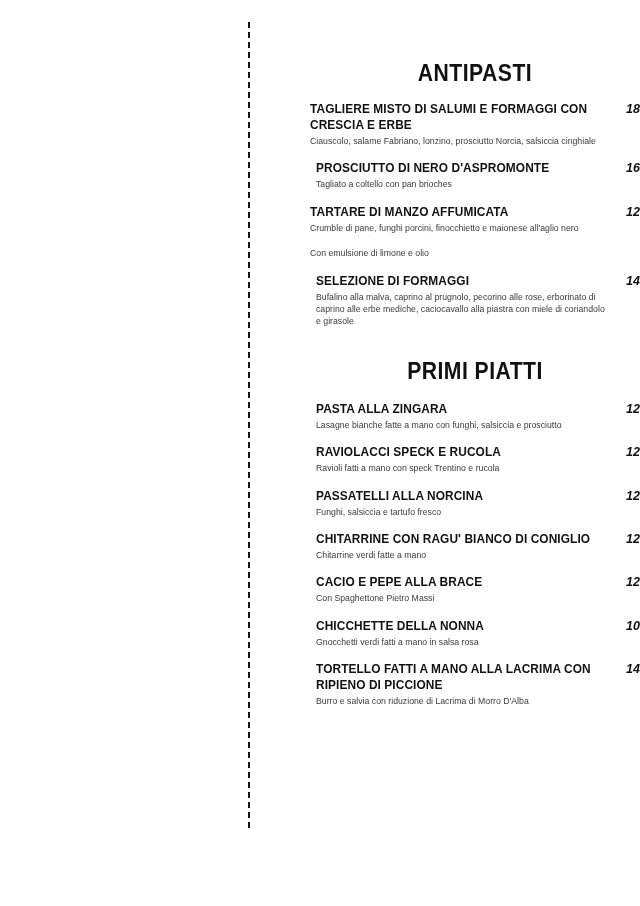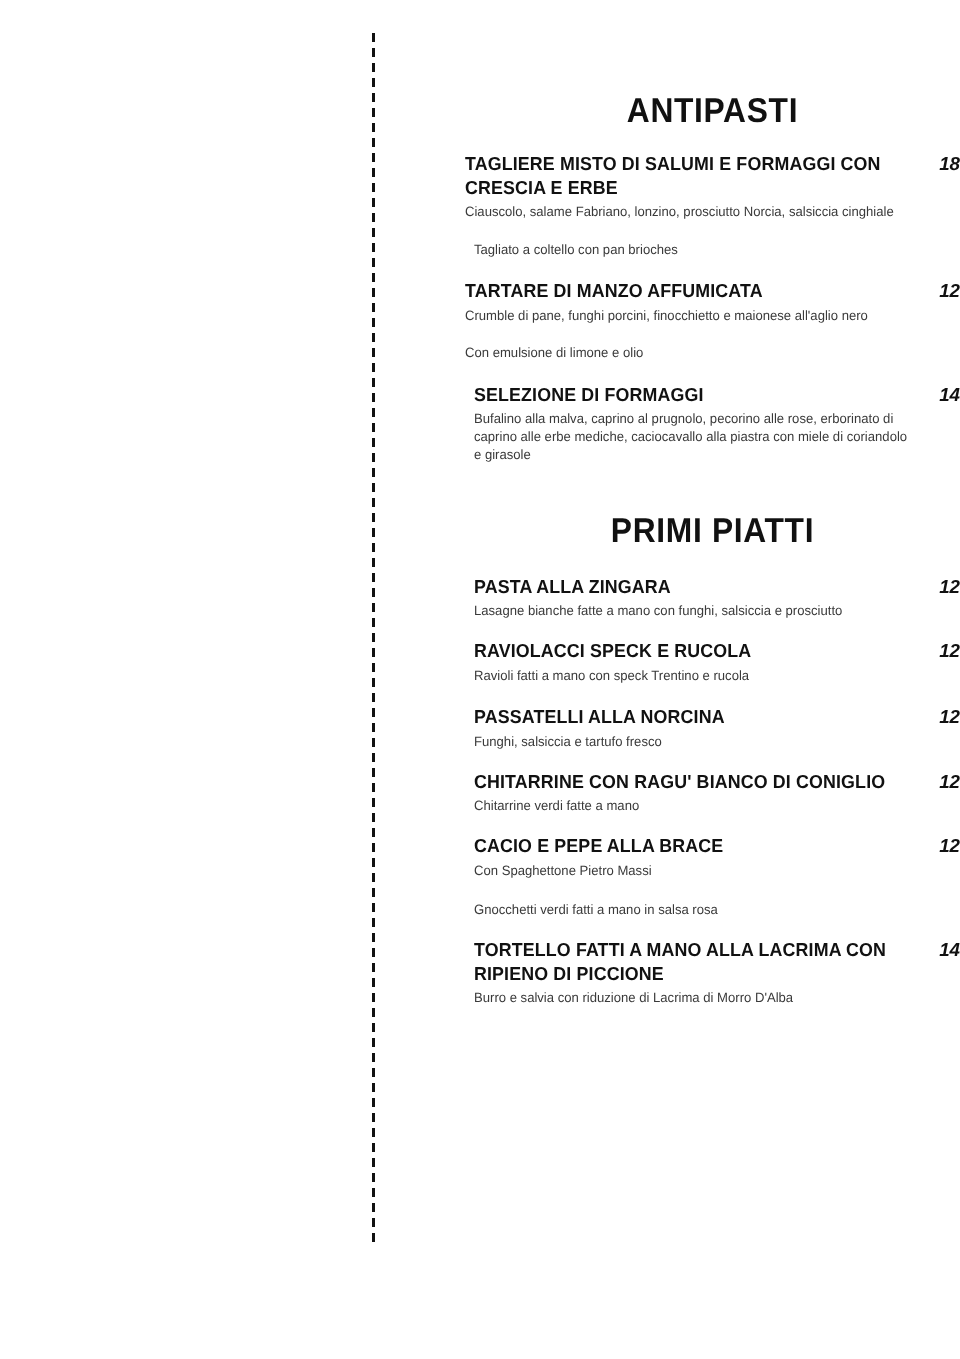--- a/index.html
+++ b/index.html
@@ -109,20 +109,24 @@
 
       <div class="item">
         <div class="item-head">
           <div class="item-name">TAGLIERE MISTO DI SALUMI E FORMAGGI CON CRESCIA E ERBE</div>
           <div class="item-price">18</div>
         </div>
         <div class="item-desc">Ciauscolo, salame Fabriano, lonzino, prosciutto Norcia, salsiccia cinghiale</div>
       </div>
 
       <div class="item indent">
+        <div class="item-head">
+          <div class="item-name">PROSCIUTTO DI NERO D'ASPROMONTE</div>
+          <div class="item-price">16</div>
+        </div>
         <div class="item-desc">Tagliato a coltello con pan brioches</div>
       </div>
 
       <div class="item">
         <div class="item-head">
           <div class="item-name">TARTARE DI MANZO AFFUMICATA</div>
           <div class="item-price">12</div>
         </div>
         <div class="item-desc">Crumble di pane, funghi porcini, finocchietto e maionese all'aglio nero</div>
       </div>
@@ -177,20 +181,24 @@
 
       <div class="item indent">
         <div class="item-head">
           <div class="item-name">CACIO E PEPE ALLA BRACE</div>
           <div class="item-price">12</div>
         </div>
         <div class="item-desc">Con Spaghettone Pietro Massi</div>
       </div>
 
       <div class="item indent">
+        <div class="item-head">
+          <div class="item-name">CHICCHETTE DELLA NONNA</div>
+          <div class="item-price">10</div>
+        </div>
         <div class="item-desc">Gnocchetti verdi fatti a mano in salsa rosa</div>
       </div>
 
       <div class="item indent">
         <div class="item-head">
           <div class="item-name">TORTELLO FATTI A MANO ALLA LACRIMA CON RIPIENO DI PICCIONE</div>
           <div class="item-price">14</div>
         </div>
         <div class="item-desc">Burro e salvia con riduzione di Lacrima di Morro D'Alba</div>
       </div>

